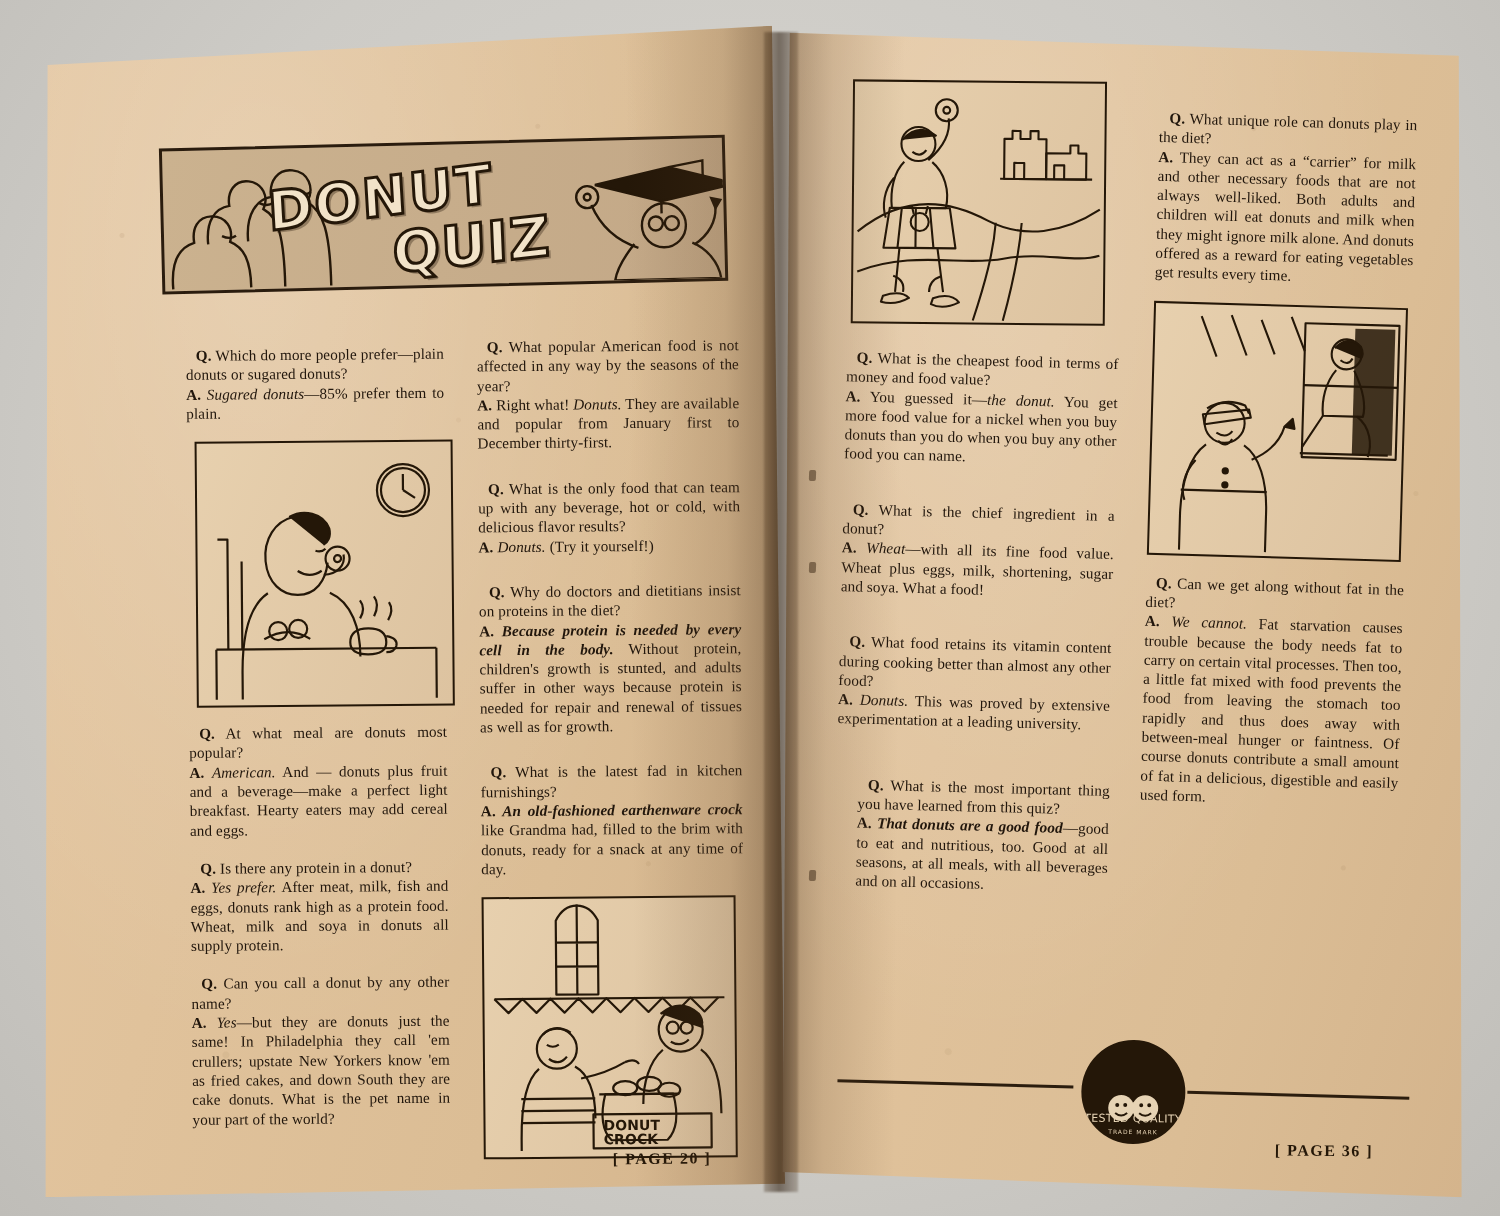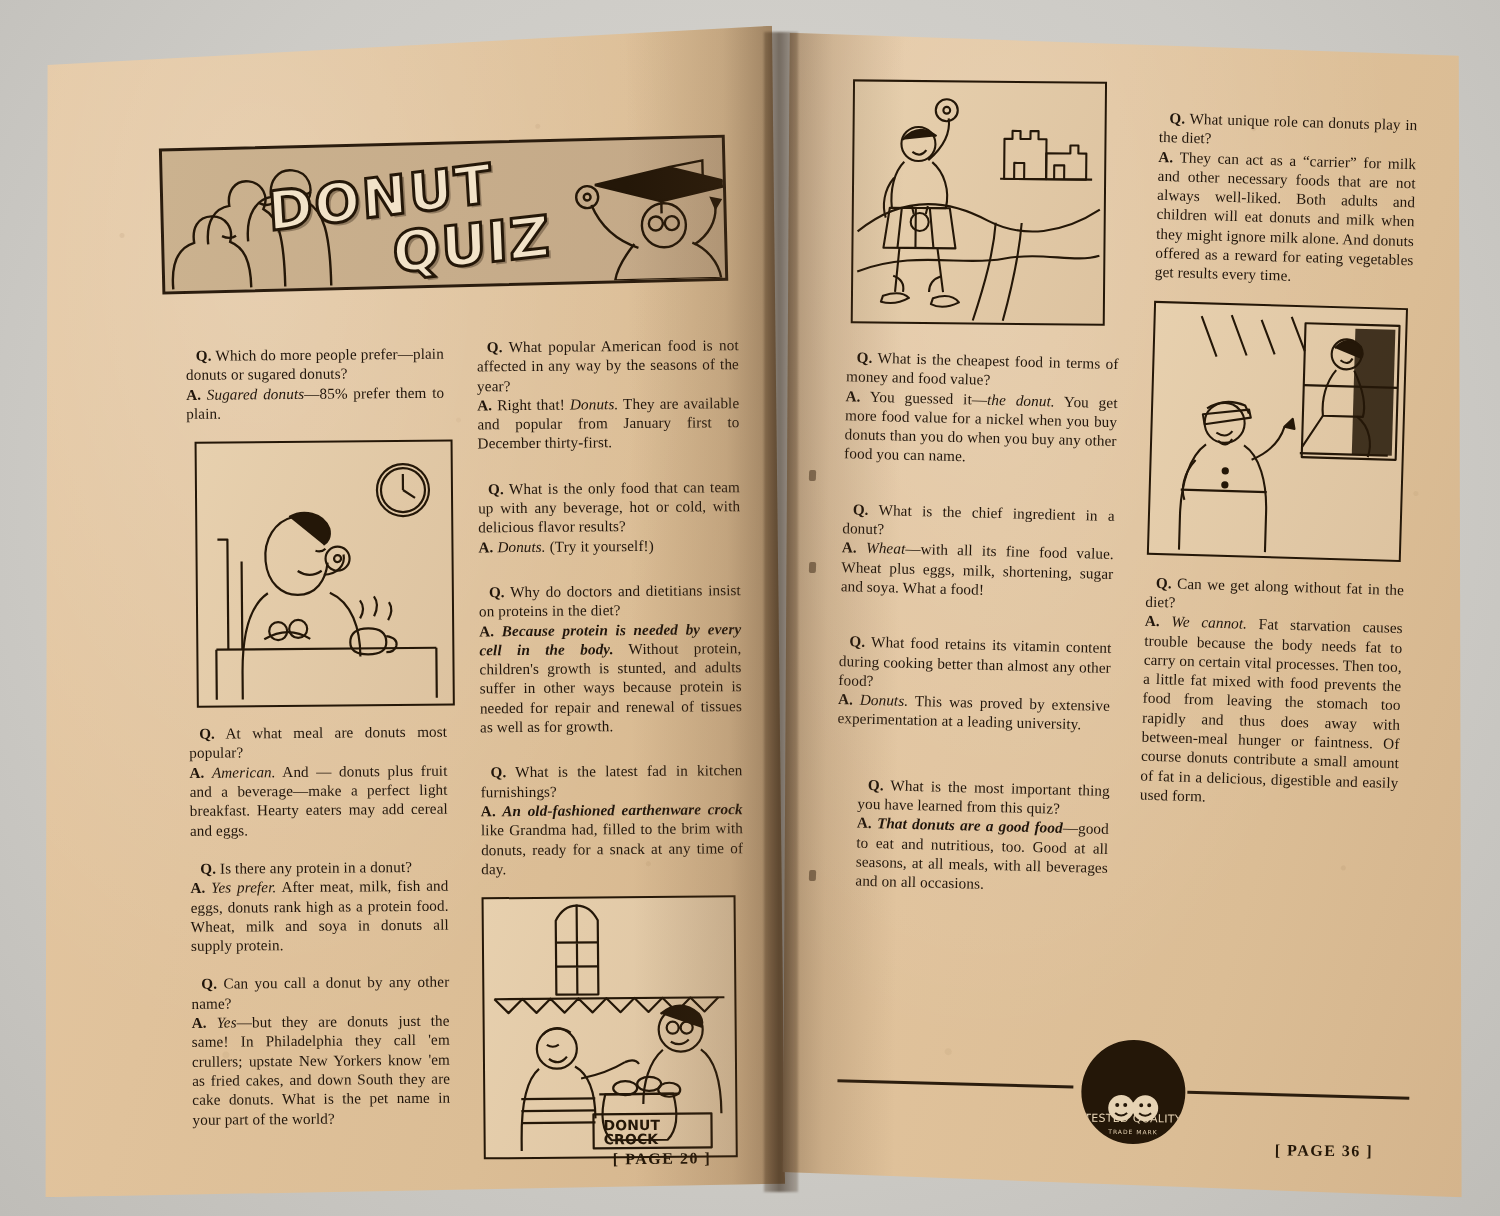--- a/index.html
+++ b/index.html
@@ -304,21 +304,21 @@
 
         <div class="qa">
           <p class="q"><span class="lbl">Q.</span> <span>Can you call a donut by any other name?</span></p>
           <p class="a"><span class="lbl">A.</span> <span class="it">Yes</span><span>—but they are donuts just the same! In Philadelphia they call 'em crullers; upstate New Yorkers know 'em as fried cakes, and down South they are cake donuts. What is the pet name in your part of the world?</span></p>
         </div>
       </div>
 
       <div class="col" style="left:443px; top:316px; width:262px;">
         <div class="qa">
           <p class="q"><span class="lbl">Q.</span> <span>What popular American food is not affected in any way by the seasons of the year?</span></p>
-          <p class="a"><span class="lbl">A.</span> <span>Right that!</span> <span class="it">Donuts.</span> <span>They are available and popular from January first to December thirty-first.</span></p>
+          <p class="a"><span class="lbl">A.</span> <span>Right what!</span> <span class="it">Donuts.</span> <span>They are available and popular from January first to December thirty-first.</span></p>
         </div>
 
         <div class="qa" style="margin-top:26px;">
           <p class="q"><span class="lbl">Q.</span> <span>What is the only food that can team up with any beverage, hot or cold, with delicious flavor results?</span></p>
           <p class="a"><span class="lbl">A.</span> <span class="it">Donuts.</span> <span>(Try it yourself!)</span></p>
         </div>
 
         <div class="qa" style="margin-top:26px;">
           <p class="q"><span class="lbl">Q.</span> <span>Why do doctors and dietitians insist on proteins in the diet?</span></p>
           <p class="a"><span class="lbl">A.</span> <span class="bi">Because protein is needed by every cell in the body.</span> <span>Without protein, children's growth is stunted, and adults suffer in other ways because protein is needed for repair and renewal of tissues as well as for growth.</span></p>

